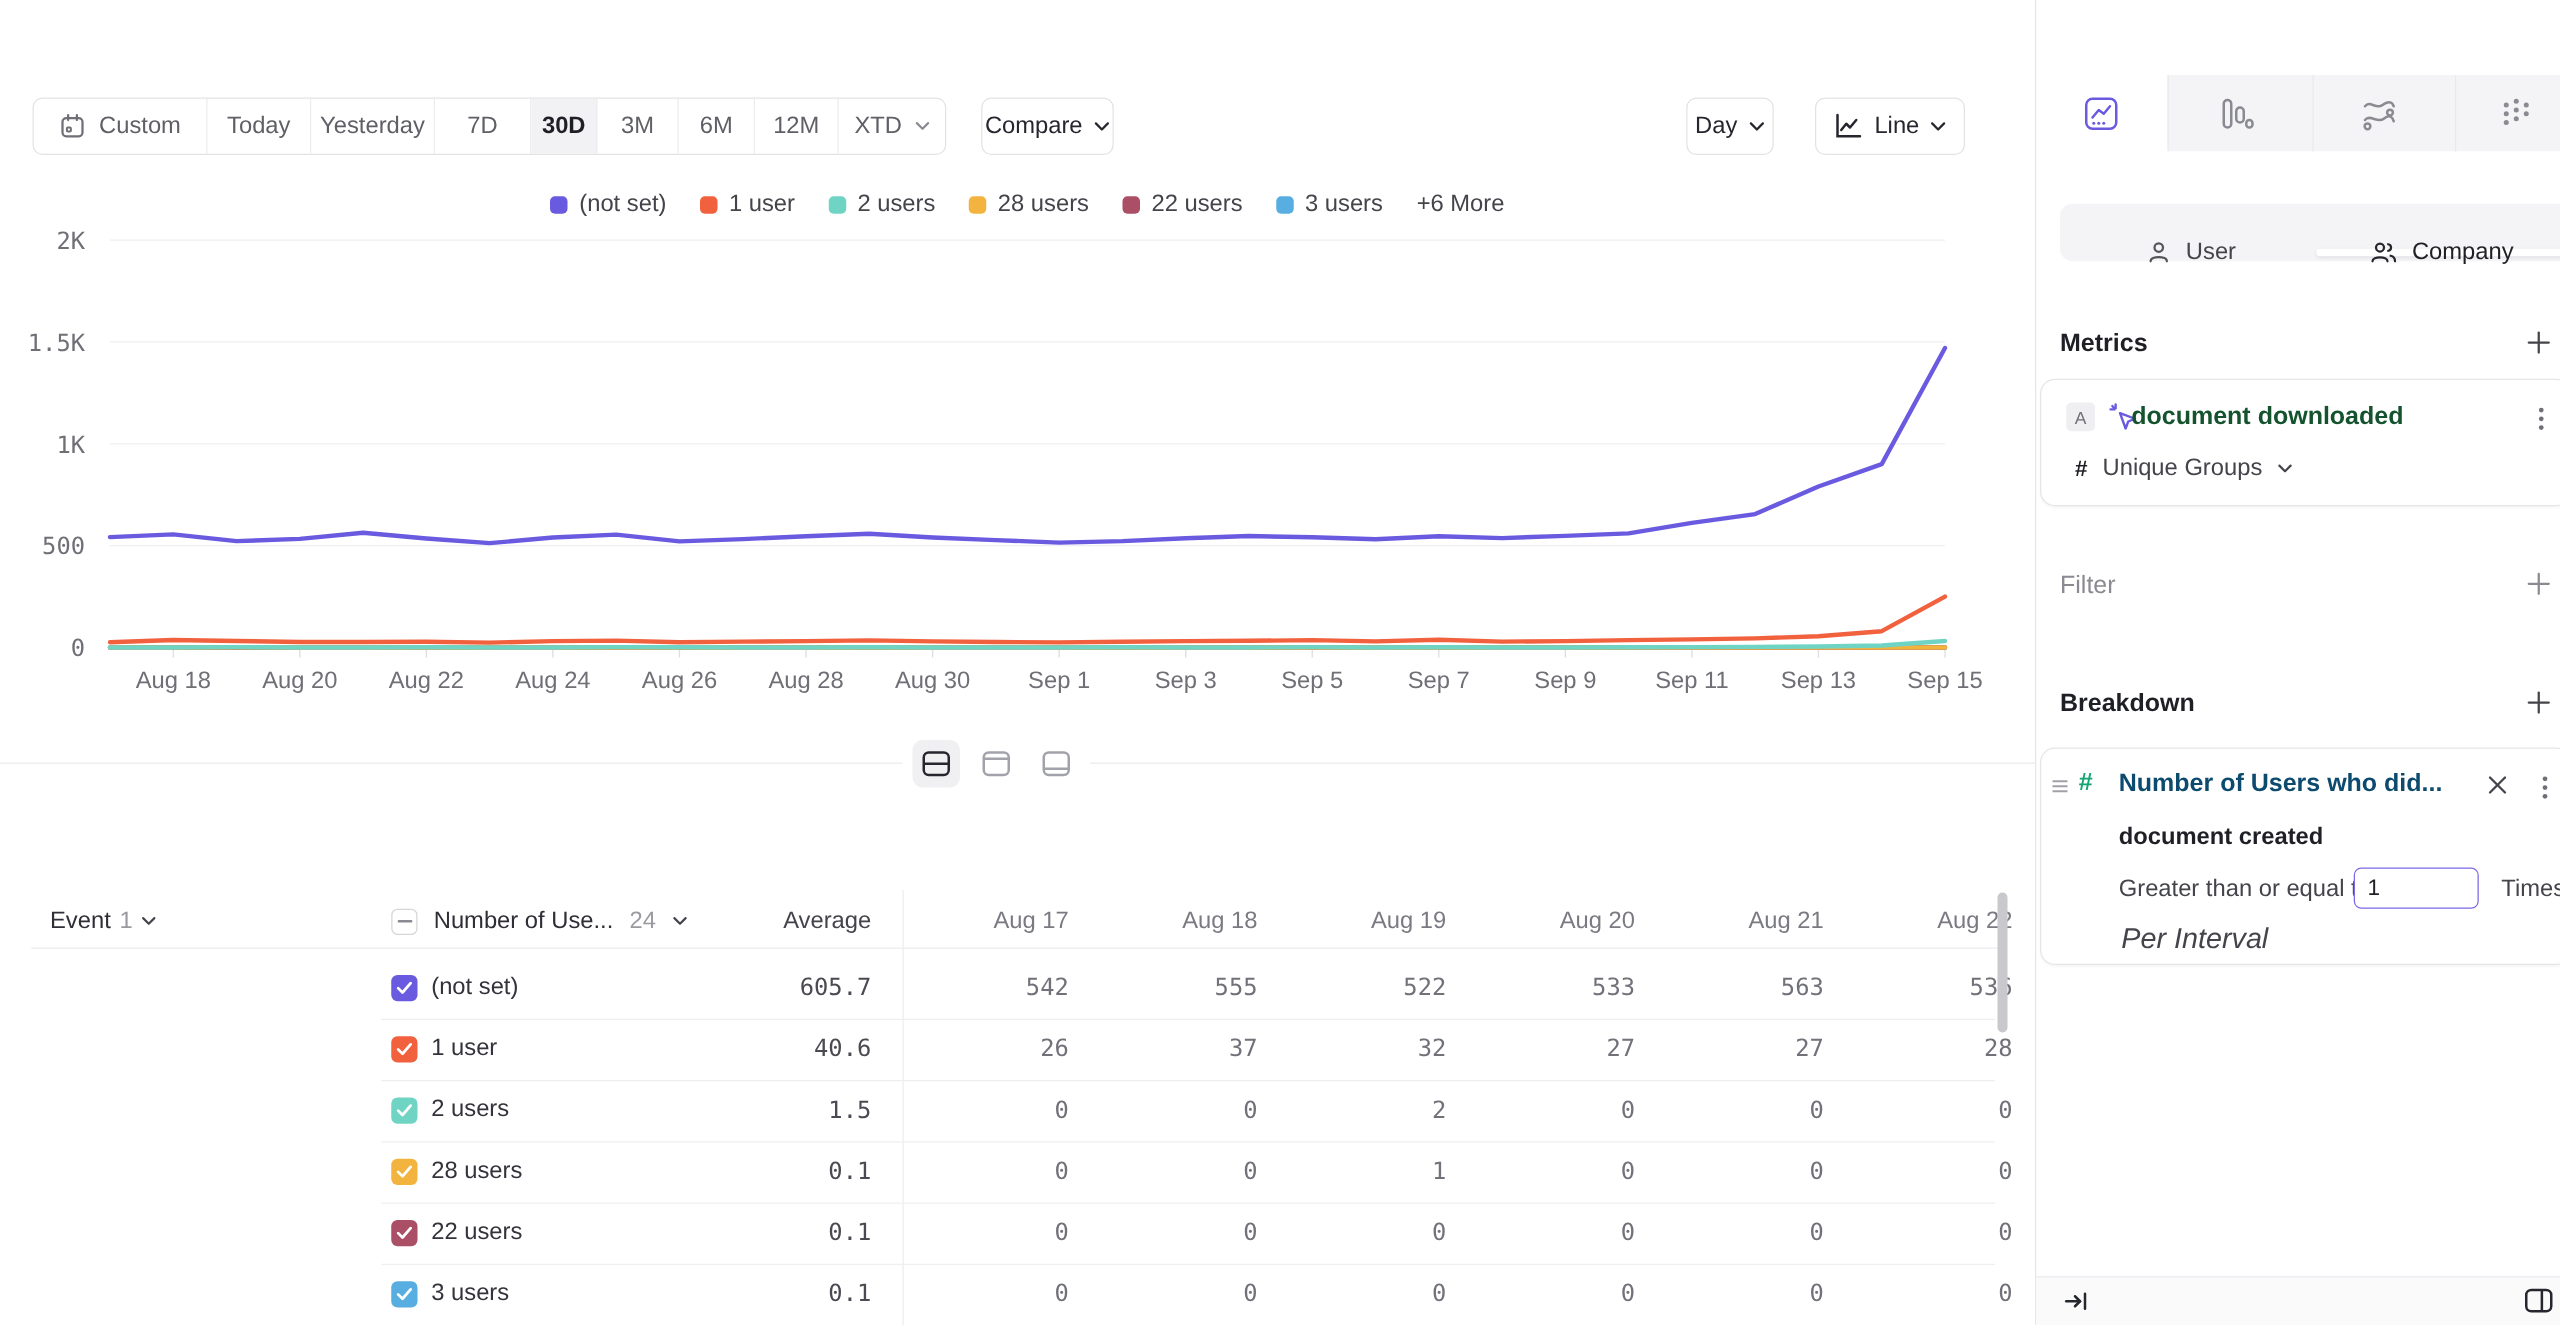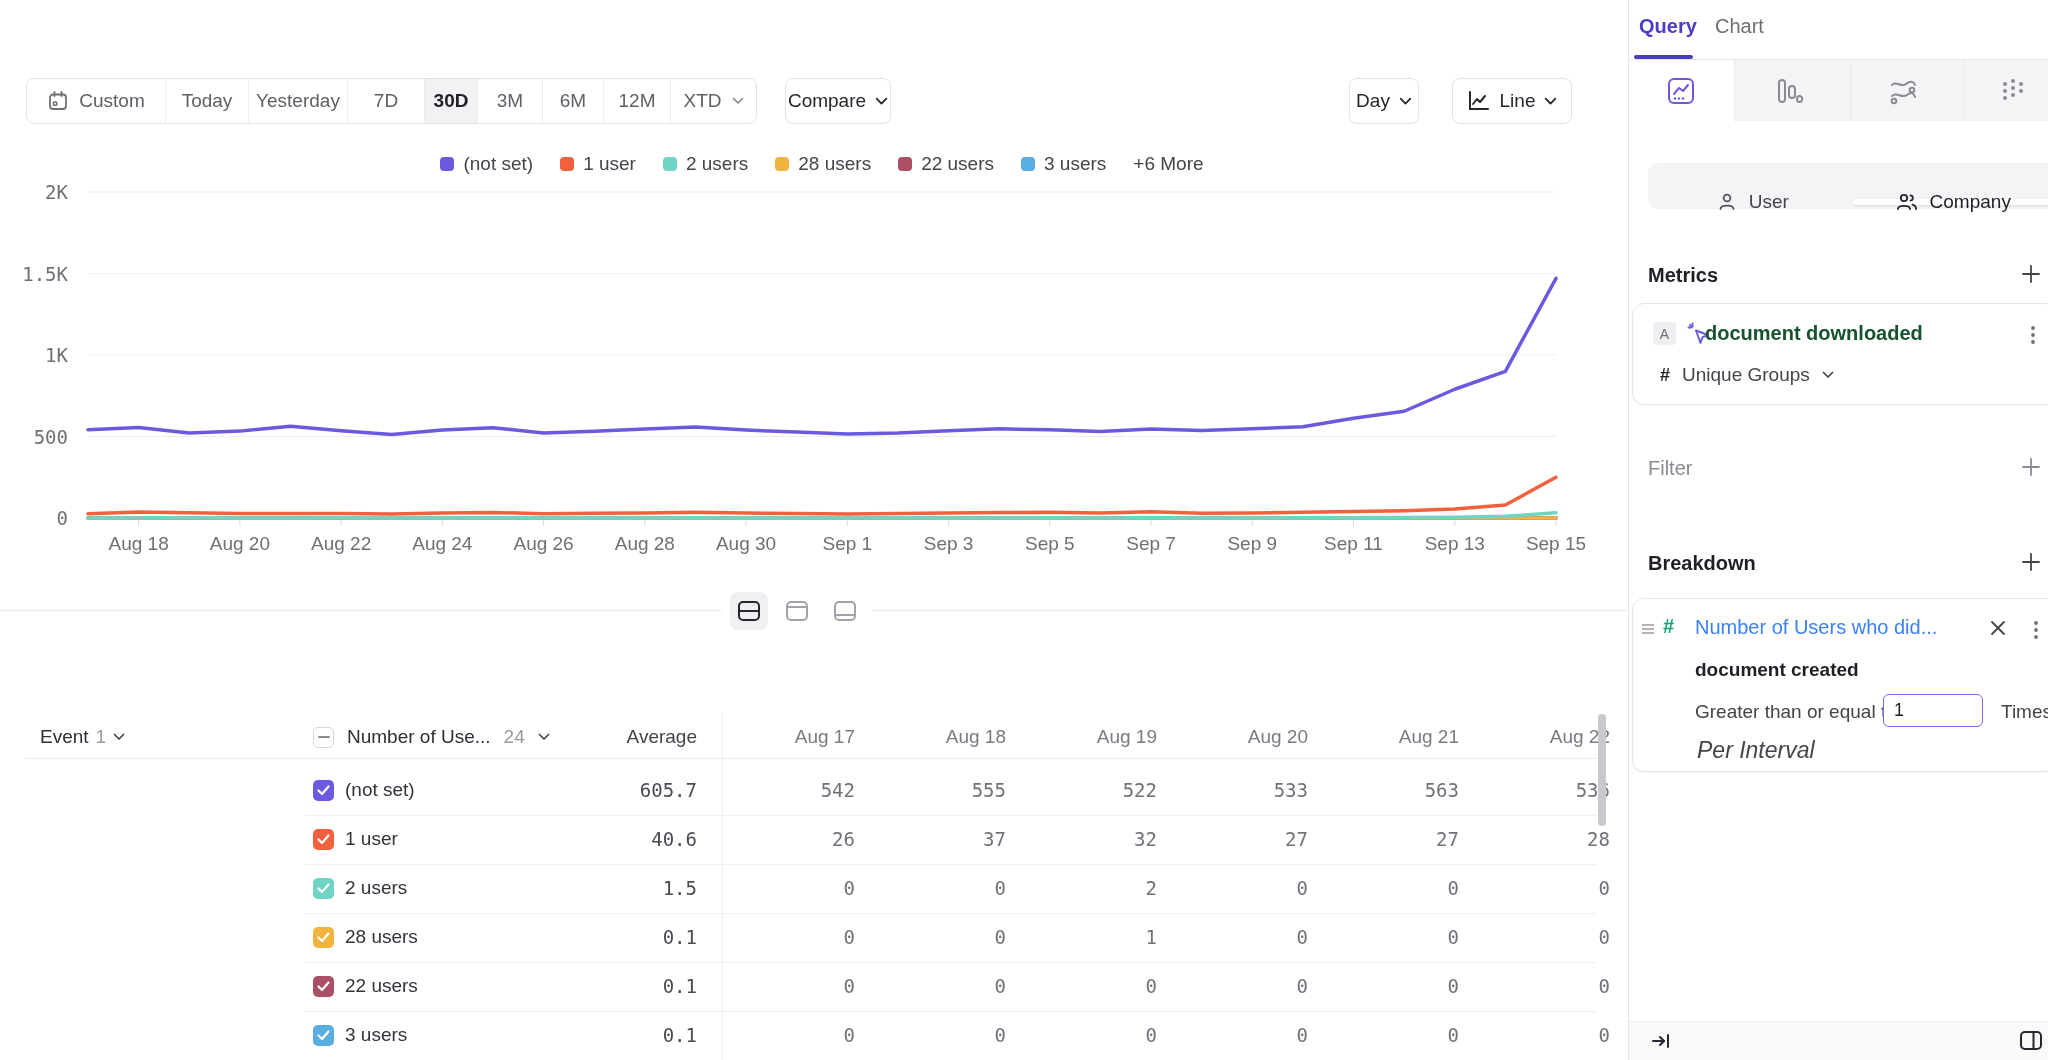--- a/index.html
+++ b/index.html
@@ -83,21 +83,21 @@
   #a-badge { position:absolute; left:20px; top:18px; width:23px; height:23px; background:#efeff1; border-radius:4px; font-size:14px; color:#6f6f76; display:flex; align-items:center; justify-content:center; }
   #metric-event-icon { position:absolute; left:54px; top:18px; }
   #metric-name { position:absolute; left:72px; top:18px; font-size:20px; font-weight:bold; color:#14532d;text-align:center; }
   .kebab { position:absolute; cursor:pointer; }
   #measure-row { position:absolute; left:27px; top:60px; display:flex; align-items:center; gap:12px; }
   #measure-hash { font-size:18px; font-weight:bold; color:#1f1f26; }
   #measure-label { font-size:19px; color:#44444b; }
   #breakdown-card { top:598px; height:174px; }
   #bd-drag { position:absolute; left:8px; top:24px; cursor:grab; }
   #bd-hash { position:absolute; left:30px; top:16px; font-size:20px; font-weight:bold; color:#13a573; }
-  #bd-title { position:absolute; left:62px; top:17px; font-size:20px; font-weight:normal; color:#3b82f6; width:290px; white-space:nowrap; overflow:hidden; }
+  #bd-title { position:absolute; left:62px; top:17px; font-size:20px; font-weight:bold; color:#0c4a6e; width:290px; white-space:nowrap; overflow:hidden; }
   #bd-close { position:absolute; left:356px; top:20px; cursor:pointer; }
   #bd-event { position:absolute; left:62px; top:60px; font-size:19px; font-weight:bold; color:#1f1f26; }
   #bd-cond { position:absolute; left:62px; top:102px; font-size:19px; color:#44444b; }
   #bd-input { position:absolute; left:250px; top:95px; width:100px; height:33px; border:1.5px solid #7a6ae8; border-radius:6px; font-size:18px; color:#1f1f26; padding:0 10px; outline:none; font-family:"Liberation Sans",sans-serif; }
   #bd-times { position:absolute; left:368px; top:102px; font-size:19px; color:#44444b; }
   #bd-per { position:absolute; left:64px; top:138px; font-size:23px; color:#44444b;font-style:italic; }
   #sb-footer { position:absolute; left:0; top:1021px; width:420px; height:39px; background:#fafafb; border-top:1px solid #ececef; }
   #collapse-btn { position:absolute; left:22px; top:9px; cursor:pointer; }
   #panel-btn { position:absolute; left:390px; top:8px; cursor:pointer; }
 </style>
@@ -405,25 +405,20 @@
         <div class="row-val mono" style="left:1024px">0</div>
         <div class="row-val mono" style="left:1175px">0</div>
         <div class="row-val mono" style="left:1326px">0</div>
         <div class="row-val mono" style="left:1477px">0</div>
       </div>
     </div>
 
   <div id="tbl-scrollbar" class="abs"></div>
 
   <aside id="sidebar" class="abs">
-    <div id="tabbar">
-      <span id="tab-query">Query</span>
-      <span id="tab-chart">Chart</span>
-      <div id="tab-underline"></div>
-    </div>
 
     <div id="icon-row">
       <div class="grayband"></div>
     <div class="ctype-cell" style="left: 22px; width: 60px; background: rgb(255, 255, 255);">
           <span>
             <svg width="30" height="30" viewBox="0 0 30 30" fill="none">
               <rect x="3" y="3" width="24" height="24" rx="5" stroke="#6a5ae0" stroke-width="2"></rect>
               <polyline points="8,18 13,12 17,15 22,9" stroke="#6a5ae0" stroke-width="2" fill="none" stroke-linecap="round" stroke-linejoin="round"></polyline>
               <g fill="#6a5ae0">
                 <circle cx="9" cy="22.5" r="1.2"></circle>

